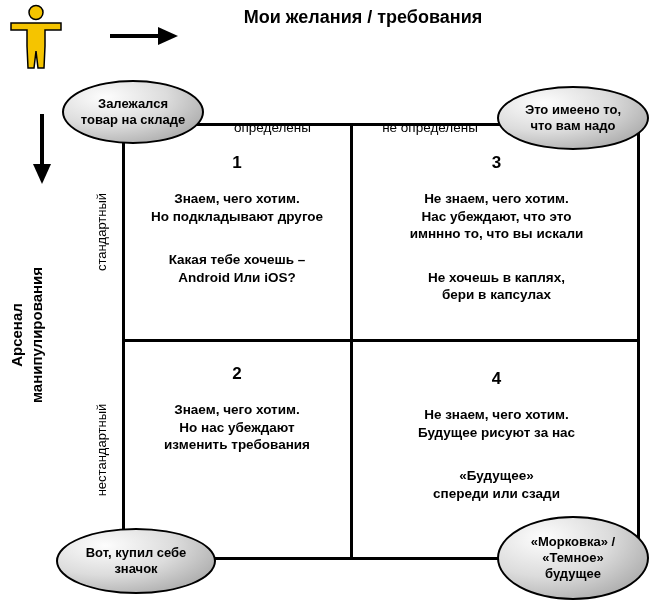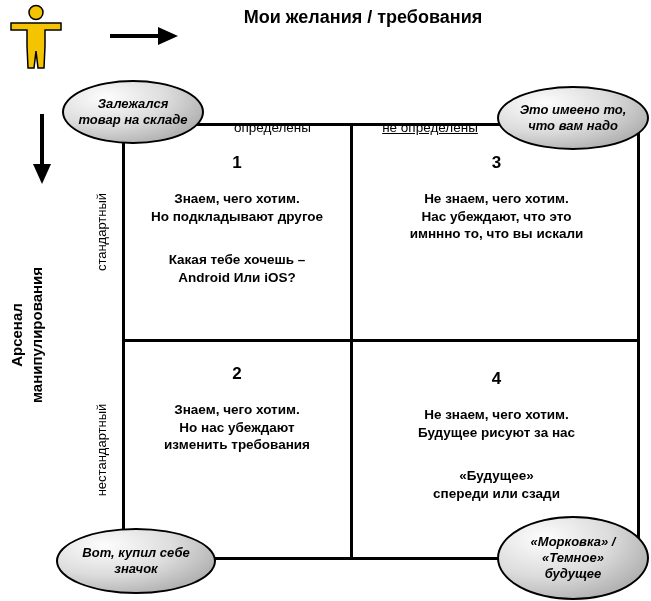--- a/index.html
+++ b/index.html
@@ -25,21 +25,21 @@
     font-size: 18px;
   }
 
   .col-header {
     top: 80px;
     text-align: center;
     font-size: 13.5px;
     margin-top: 40px;
   }
   .col-header.c1 { left: 200px; width: 145px; }
-  .col-header.c2 { left: 355px; width: 150px; text-decoration: underline; }
+  .col-header.c2 { left: 355px; width: 150px; }
 
   
   .matrix-frame {
     left: 122px; top: 123px; width: 518px; height: 437px;
     border: 3px solid #000;
     z-index: 1;
   }
   .v-divider { left: 350px; top: 123px; width: 3px; height: 437px; background: #000; z-index: 1; }
   .h-divider { left: 122px; top: 339px; width: 518px; height: 3px; background: #000; z-index: 1; }
 
@@ -87,21 +87,20 @@
     border: 2px solid #000;
     display: flex;
     align-items: center;
     justify-content: center;
     text-align: center;
     font-weight: bold;
     font-size: 13px;
     line-height: 1.25;
     background: radial-gradient(ellipse at 30% 25%, #fdfdfd 0%, #dcdcdc 45%, #969696 100%);
     z-index: 5;
-    font-style: italic;
   }
   .bubble.tl { left: 62px;  top: 80px;  width: 142px; height: 64px; }
   .bubble.tr { left: 497px; top: 86px;  width: 152px; height: 64px; }
   .bubble.bl { left: 56px;  top: 528px; width: 160px; height: 66px; }
   .bubble.br { left: 497px; top: 516px; width: 152px; height: 84px; }
 
   .person-svg { left: 8px; top: 4px; z-index: 2; }
   .arrow-right-svg { left: 108px; top: 24px; }
   .arrow-down-svg { left: 30px; top: 112px; }
 </style>
@@ -148,20 +147,22 @@
 Но подкладывают другое</div>
     <div class="quad-example preline">Какая тебе хочешь –
 Android Или iOS?</div>
   </div>
 
   <div class="abs quad q3">
     <div class="quad-num">3</div>
     <div class="quad-statement preline">Не знаем, чего хотим.
 Нас убеждают, что это
 имннно то, что вы искали</div>
+    <div class="quad-example preline">Не хочешь в каплях,
+бери в капсулах</div>
   </div>
 
   <div class="abs quad q2">
     <div class="quad-num">2</div>
     <div class="quad-statement preline">Знаем, чего хотим.
 Но нас убеждают
 изменить требования</div>
   </div>
 
   <div class="abs quad q4">

